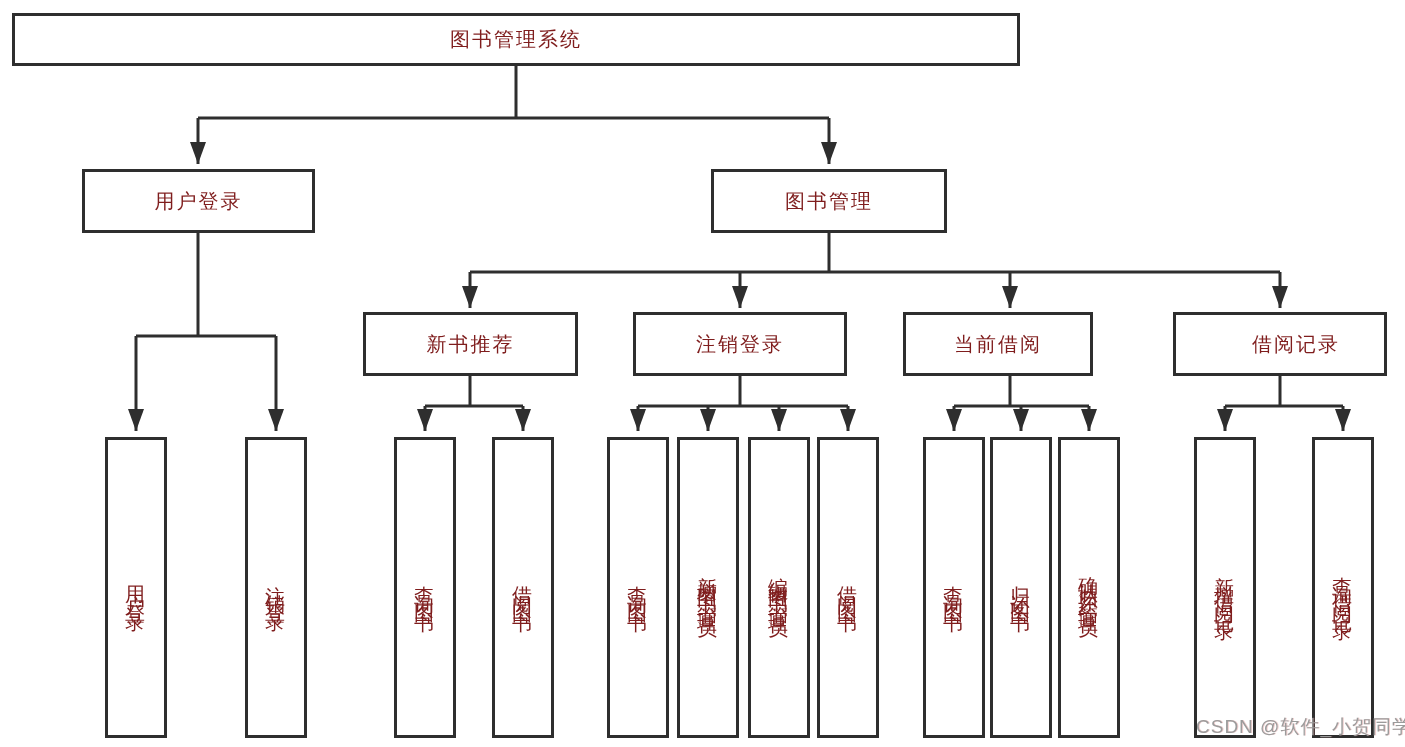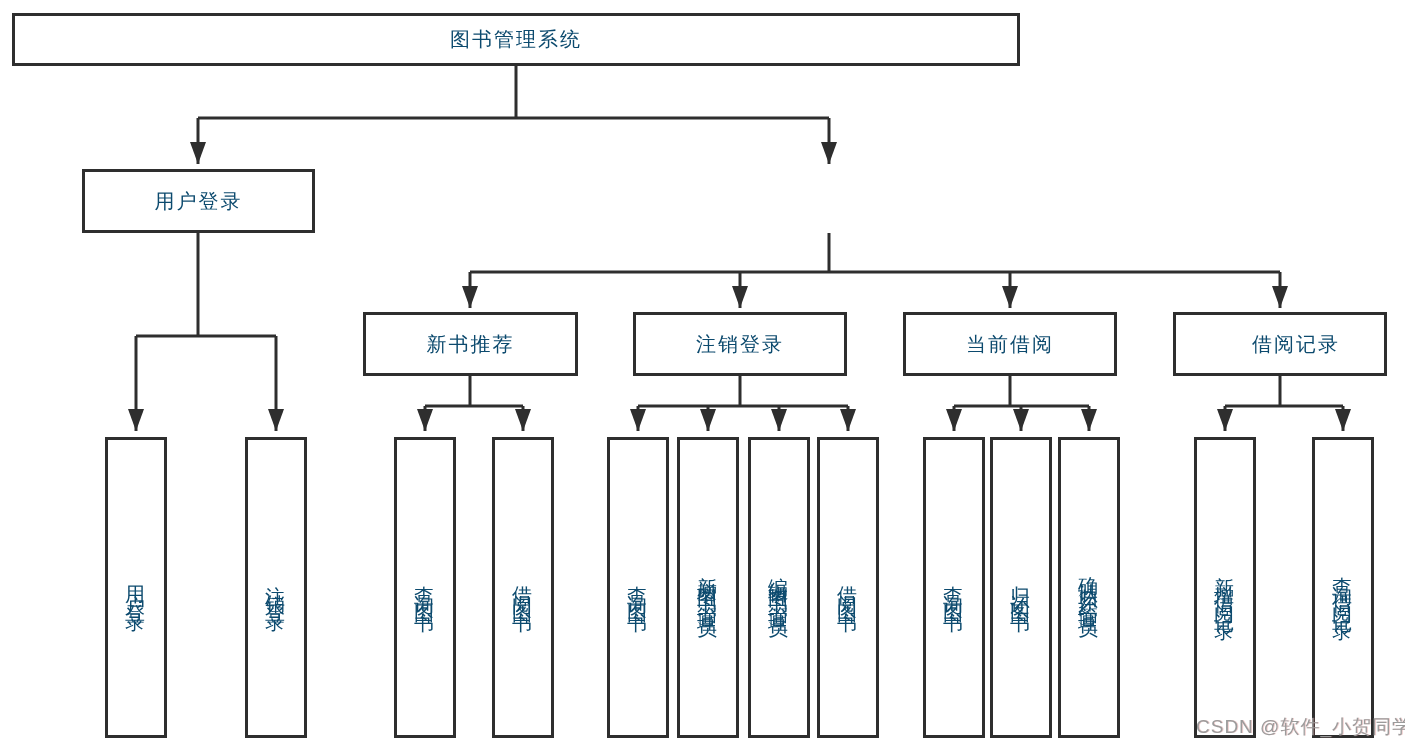--- a/index.html
+++ b/index.html
@@ -18,21 +18,21 @@
     pointer-events: none;
   }
   .box {
     position: absolute;
     box-sizing: border-box;
     background: #ffffff;
     border: 3px solid #2e2e2e;
     display: flex;
     align-items: center;
     justify-content: center;
-    color: #0c4a6e;
+    color: #7f1d1d;
     font-size: 20px;
     letter-spacing: 2px;
     text-align: center;
     white-space: nowrap;
   }
   .vbox {
     writing-mode: vertical-rl;
     text-orientation: mixed;
     letter-spacing: 9px;
     white-space: normal;
@@ -98,24 +98,25 @@
 
       <path d="M1280 376 V406 M1225 406 H1343"></path>
       <path d="M1225 406 V431" marker-end="url(#arrow)"></path>
       <path d="M1343 406 V431" marker-end="url(#arrow)"></path>
     </g>
   </svg>
 
   <div class="box" style="left:12px; top:13px; width:1008px; height:53px;">图书管理系统</div>
 
   <div class="box" style="left:82px; top:169px; width:233px; height:64px;">用户登录</div>
+  <div class="box" style="left:711px; top:169px; width:236px; height:64px;">图书管理</div>
 
   <div class="box lvl2" style="left:363px; width:215px;">新书推荐</div>
   <div class="box lvl2" style="left:633px; width:214px;">注销登录</div>
-  <div class="box lvl2" style="left:903px; width:214px;">当前借阅</div>
+  <div class="box lvl2" style="left:903px; width:190px;">当前借阅</div>
   <div class="box lvl2" style="left:1173px; width:214px;padding-left:32px;">借阅记录</div>
 
   <div class="box vbox" style="left:105px;">用户登录</div>
   <div class="box vbox" style="left:245px;">注销登录</div>
 
   <div class="box vbox" style="left:394px;">查询图书</div>
   <div class="box vbox" style="left:492px;">借阅图书</div>
 
   <div class="box vbox" style="left:607px;">查询图书</div>
   <div class="box vbox" style="left:677px; letter-spacing:6px;">新增图书（管理员）</div>

